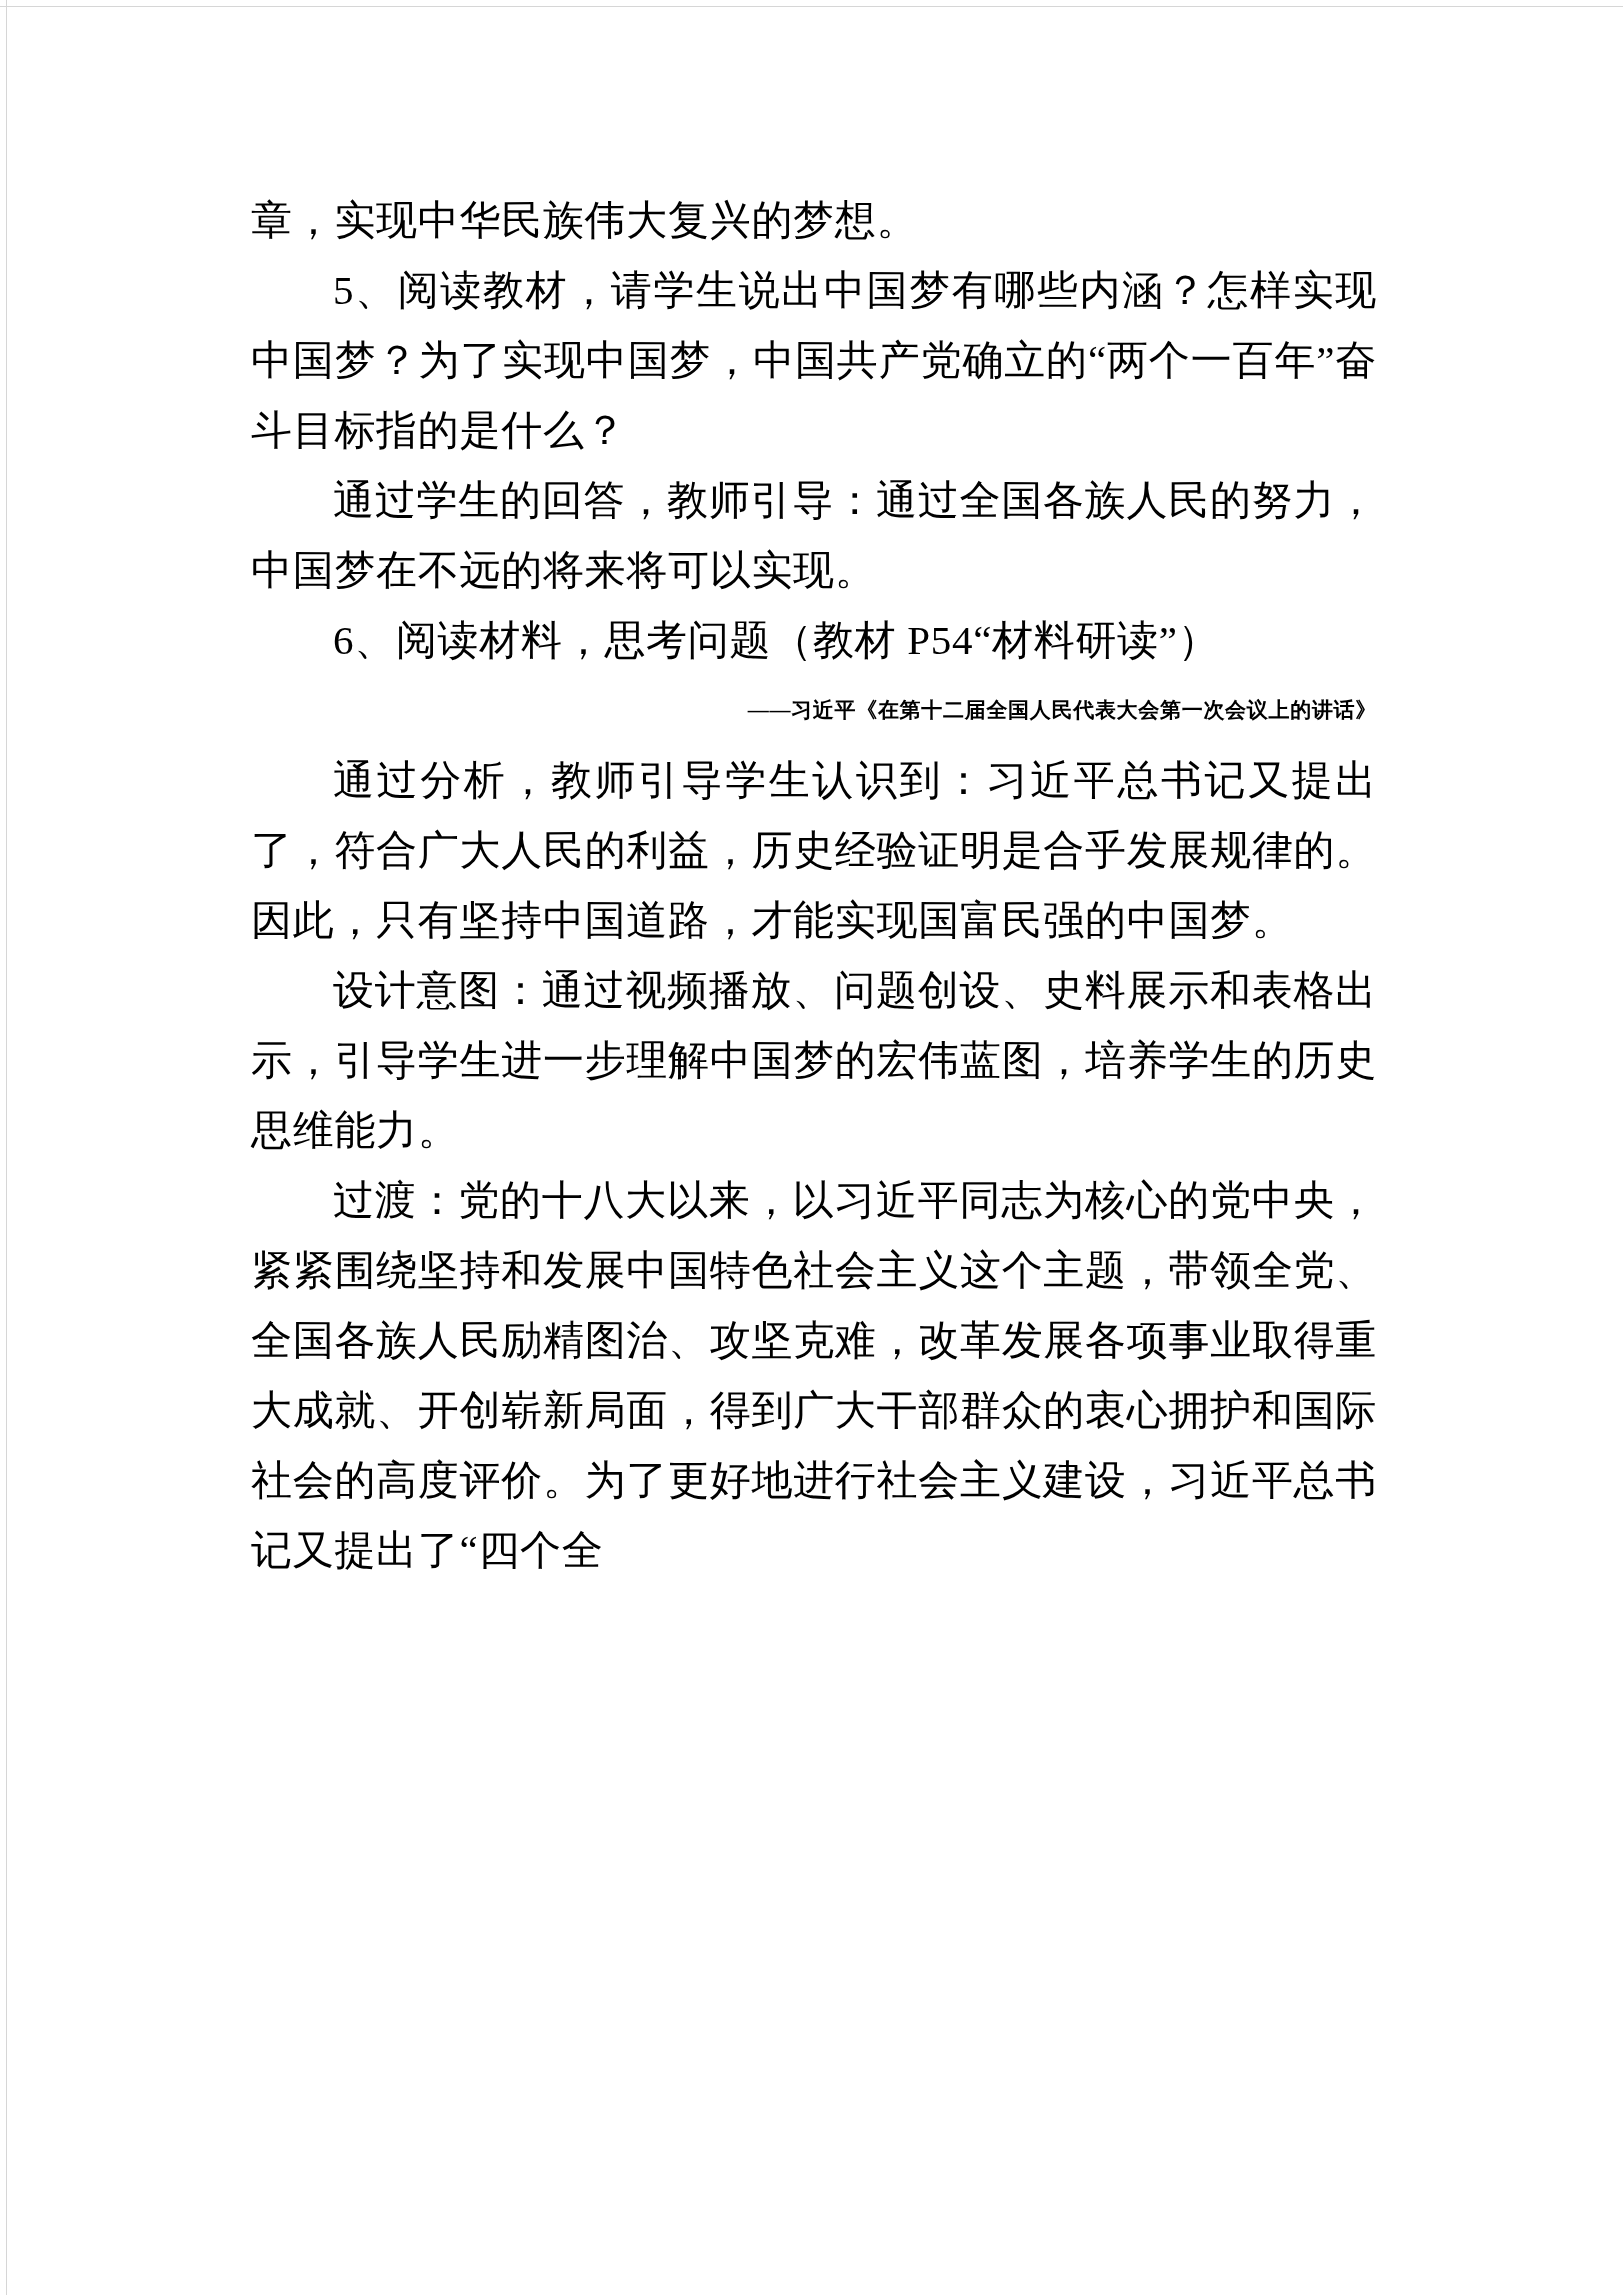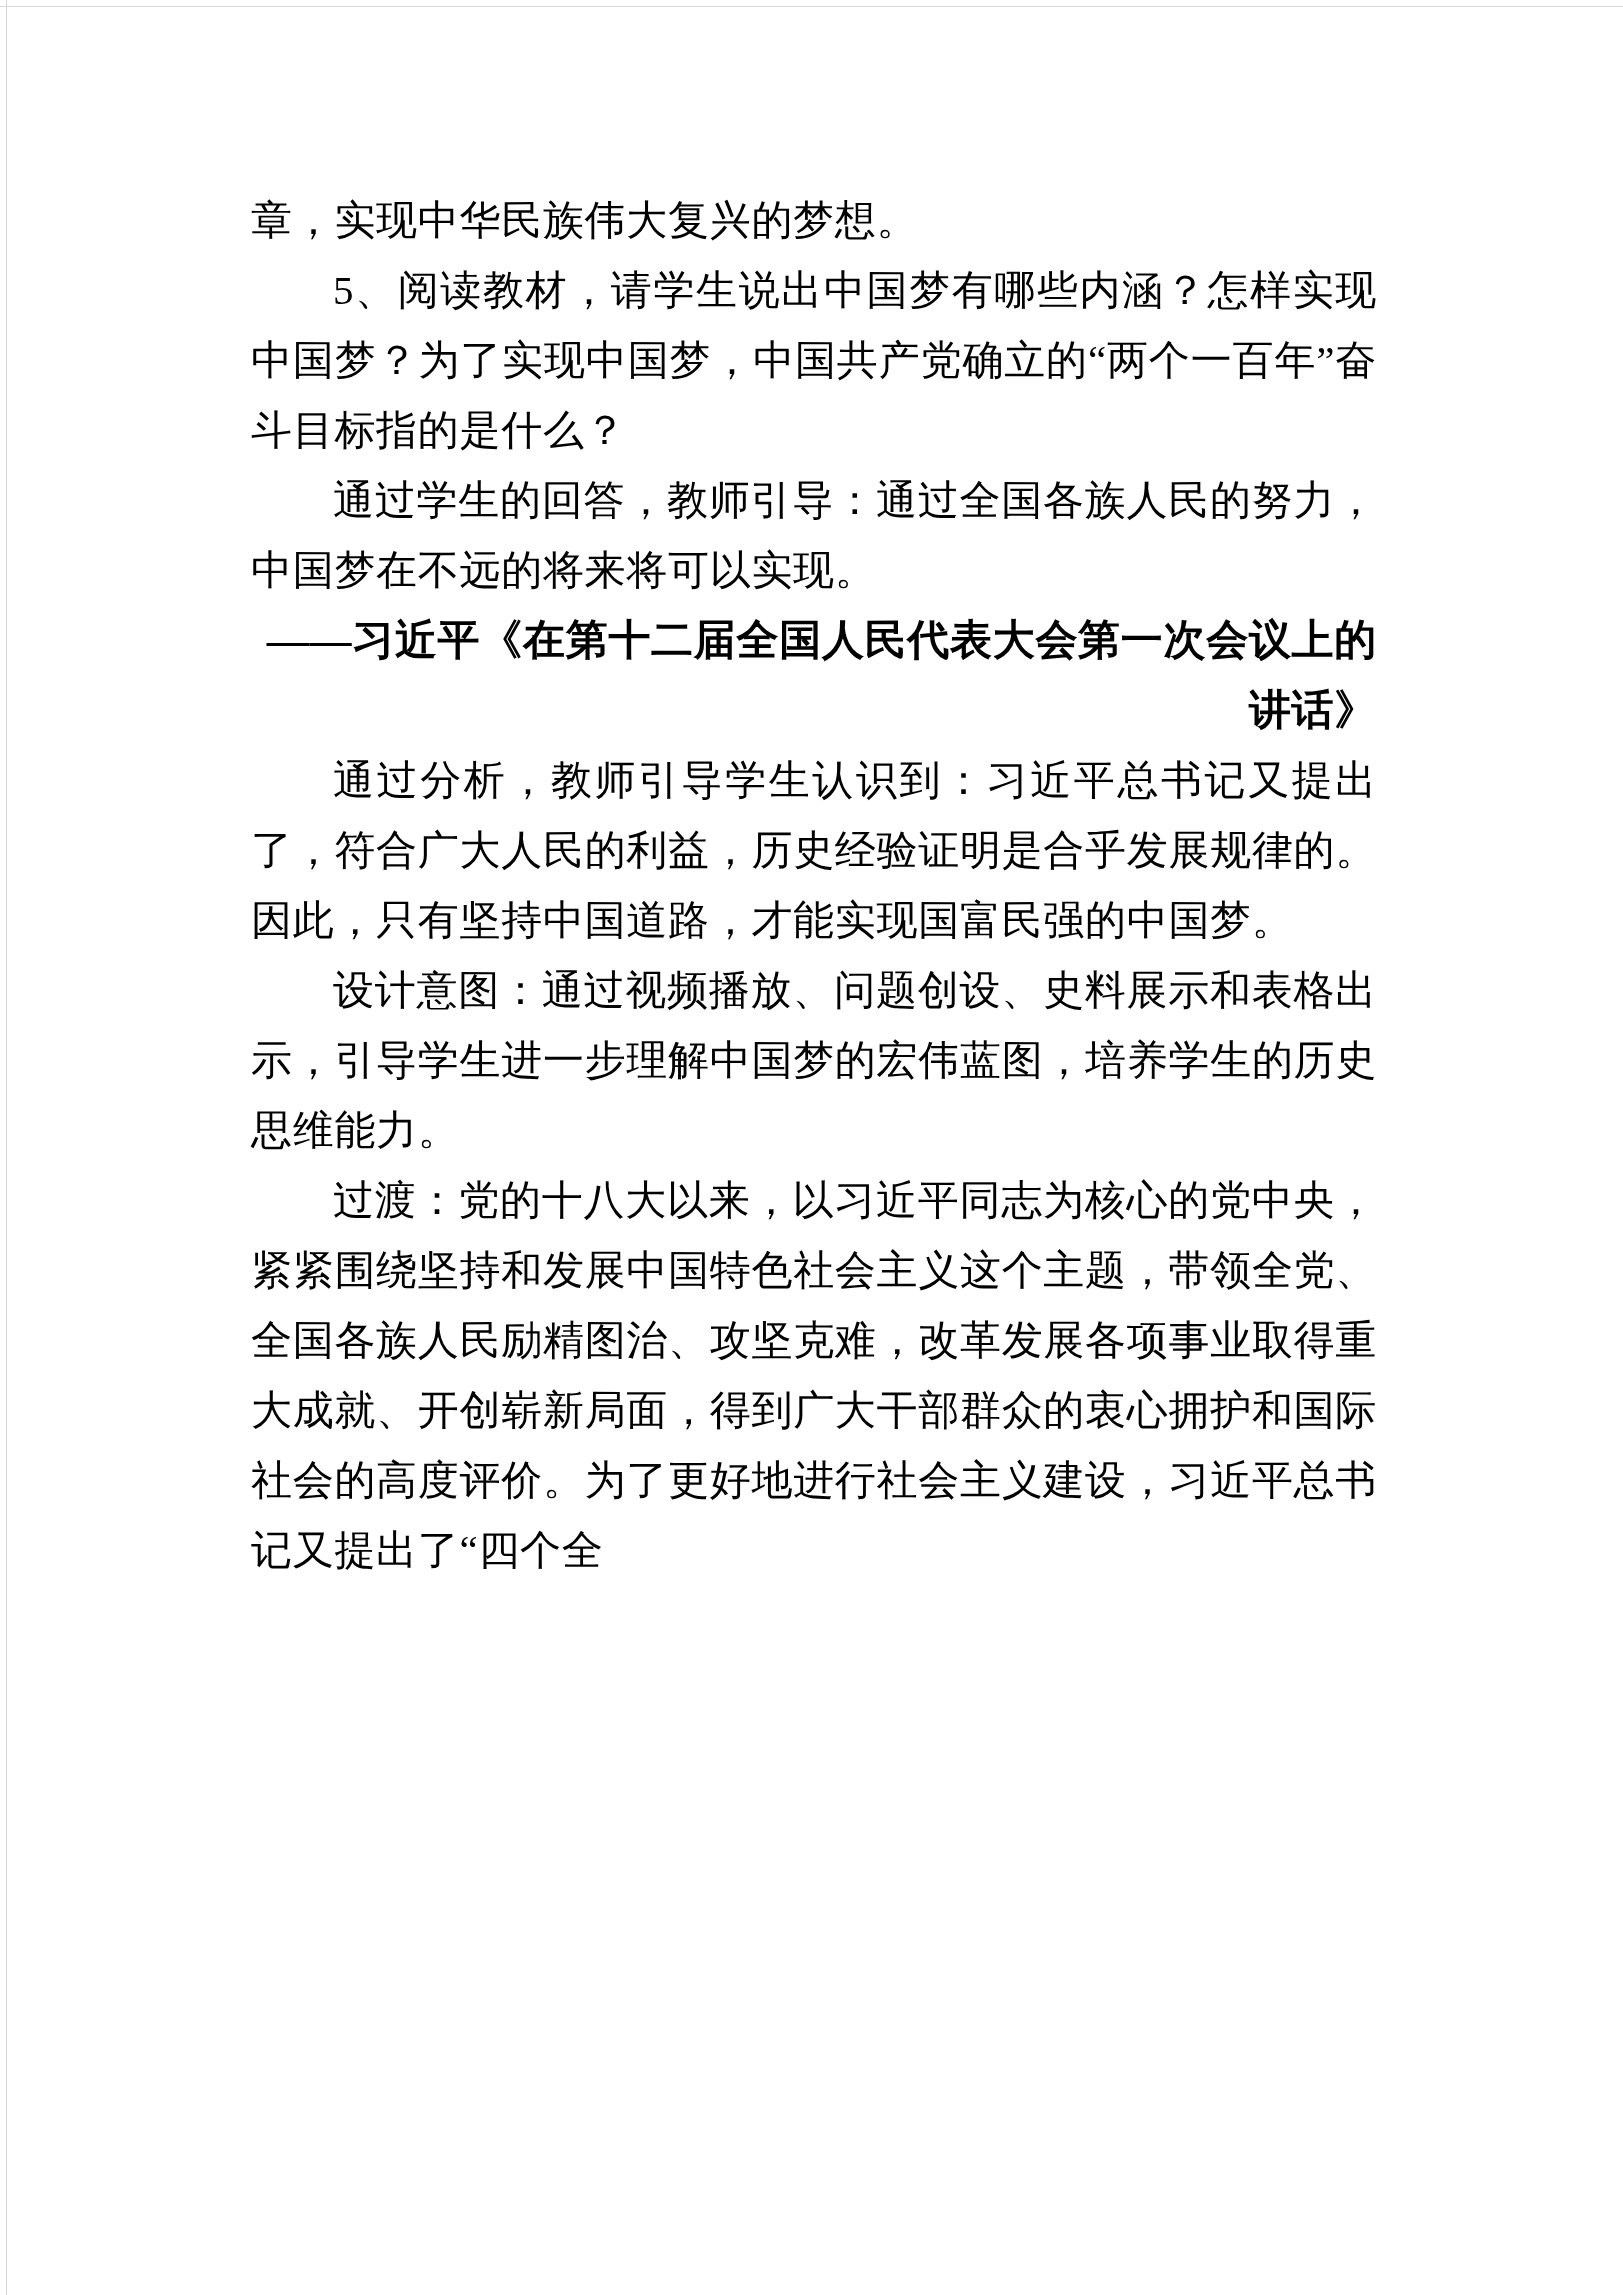--- a/index.html
+++ b/index.html
@@ -47,21 +47,21 @@
     text-justify: inter-ideograph;
     text-indent: 2em;
     letter-spacing: 0.7px;
     word-break: break-all;
   }
   .para.no-indent {
     text-indent: 0;
   }
   .quote {
     margin: 0;
-    font-size: 42px;
+    font-size: 21px;
     line-height: 70px;
     text-align: right;
     font-weight: bold;
     letter-spacing: 0.7px;
   }
   .bold-lead {
     font-weight: normal;
   }
 </style>
 </head>
@@ -71,20 +71,21 @@
   <div class="page-edge-top"></div>
   <div class="page-edge-left"></div>
 
   <div class="content">
     <p class="para no-indent">章，实现中华民族伟大复兴的梦想。</p>
 
     <p class="para">5、阅读教材，请学生说出中国梦有哪些内涵？怎样实现中国梦？为了实现中国梦，中国共产党确立的“两个一百年”奋斗目标指的是什么？</p>
 
     <p class="para">通过学生的回答，教师引导：通过全国各族人民的努力，中国梦在不远的将来将可以实现。</p>
 
+    <p class="para">6、阅读材料，思考问题（教材 P54“材料研读”）</p>
 
 
     <p class="quote">——习近平《在第十二届全国人民代表大会第一次会议上的讲话》</p>
 
 
     <p class="para">通过分析，教师引导学生认识到：习近平总书记又提出了，符合广大人民的利益，历史经验证明是合乎发展规律的。因此，只有坚持中国道路，才能实现国富民强的中国梦。</p>
 
     <p class="para"><span class="bold-lead">设计意图：</span><span>通过视频播放、问题创设、史料展示和表格出示，引导学生进一步理解中国梦的宏伟蓝图，培养学生的历史思维能力。</span></p>
 
     <p class="para">过渡：党的十八大以来，以习近平同志为核心的党中央，紧紧围绕坚持和发展中国特色社会主义这个主题，带领全党、全国各族人民励精图治、攻坚克难，改革发展各项事业取得重大成就、开创崭新局面，得到广大干部群众的衷心拥护和国际社会的高度评价。为了更好地进行社会主义建设，习近平总书记又提出了“四个全</p>

